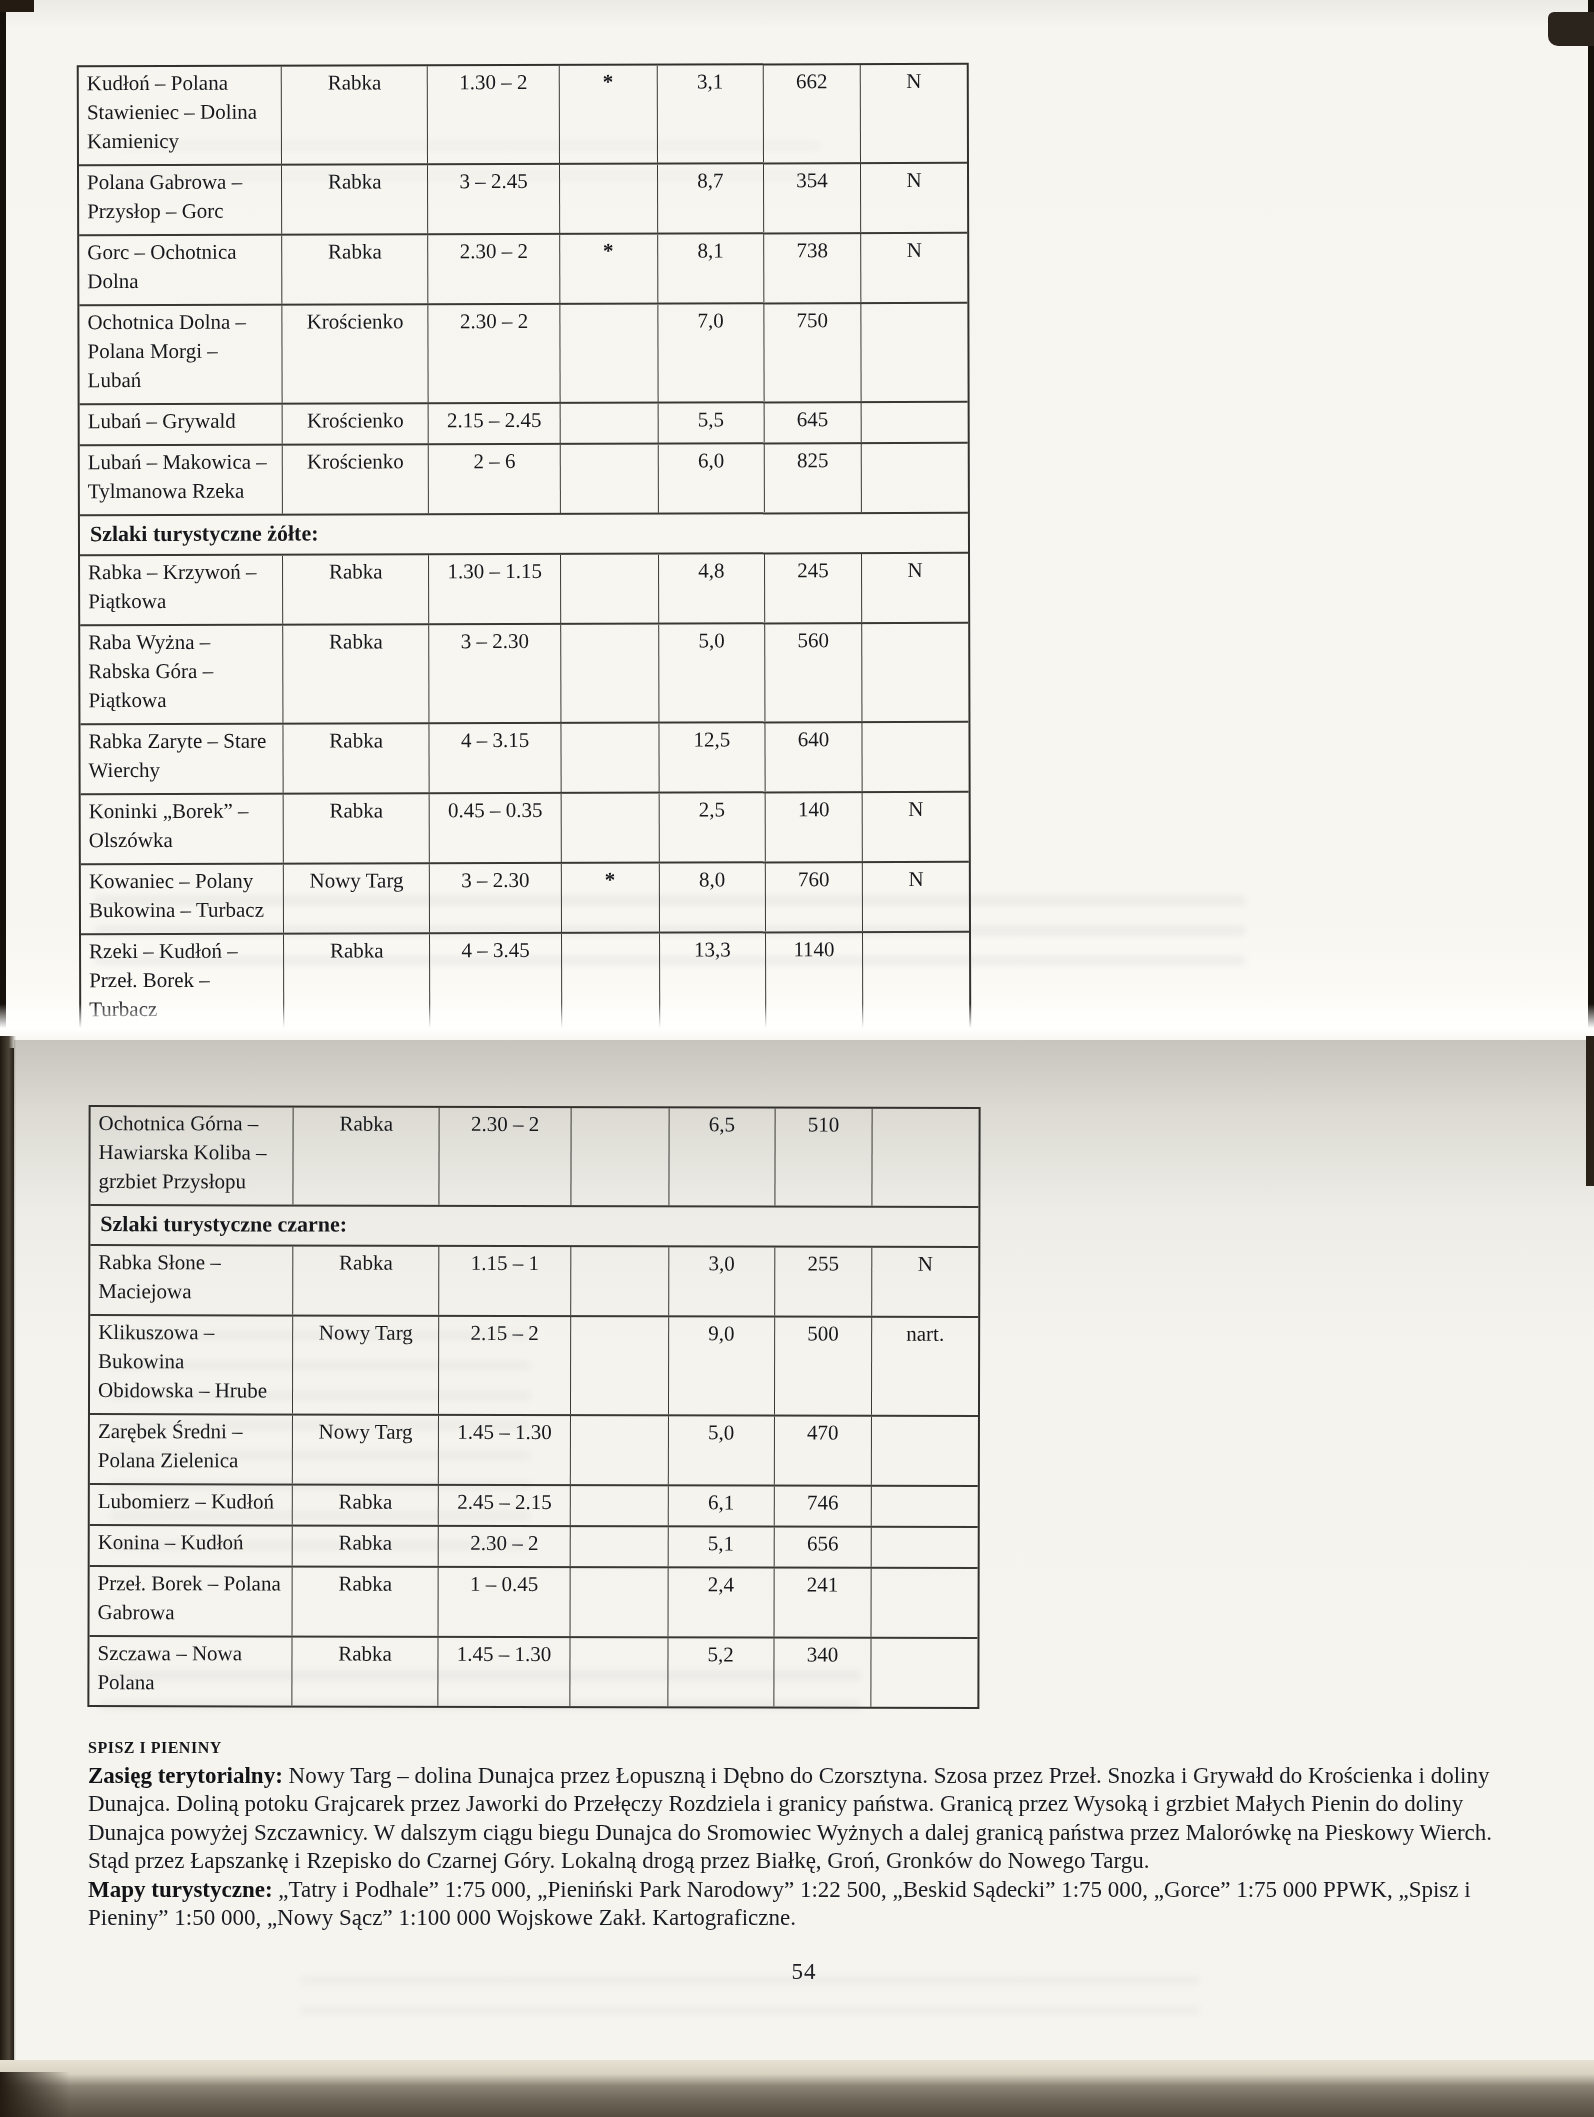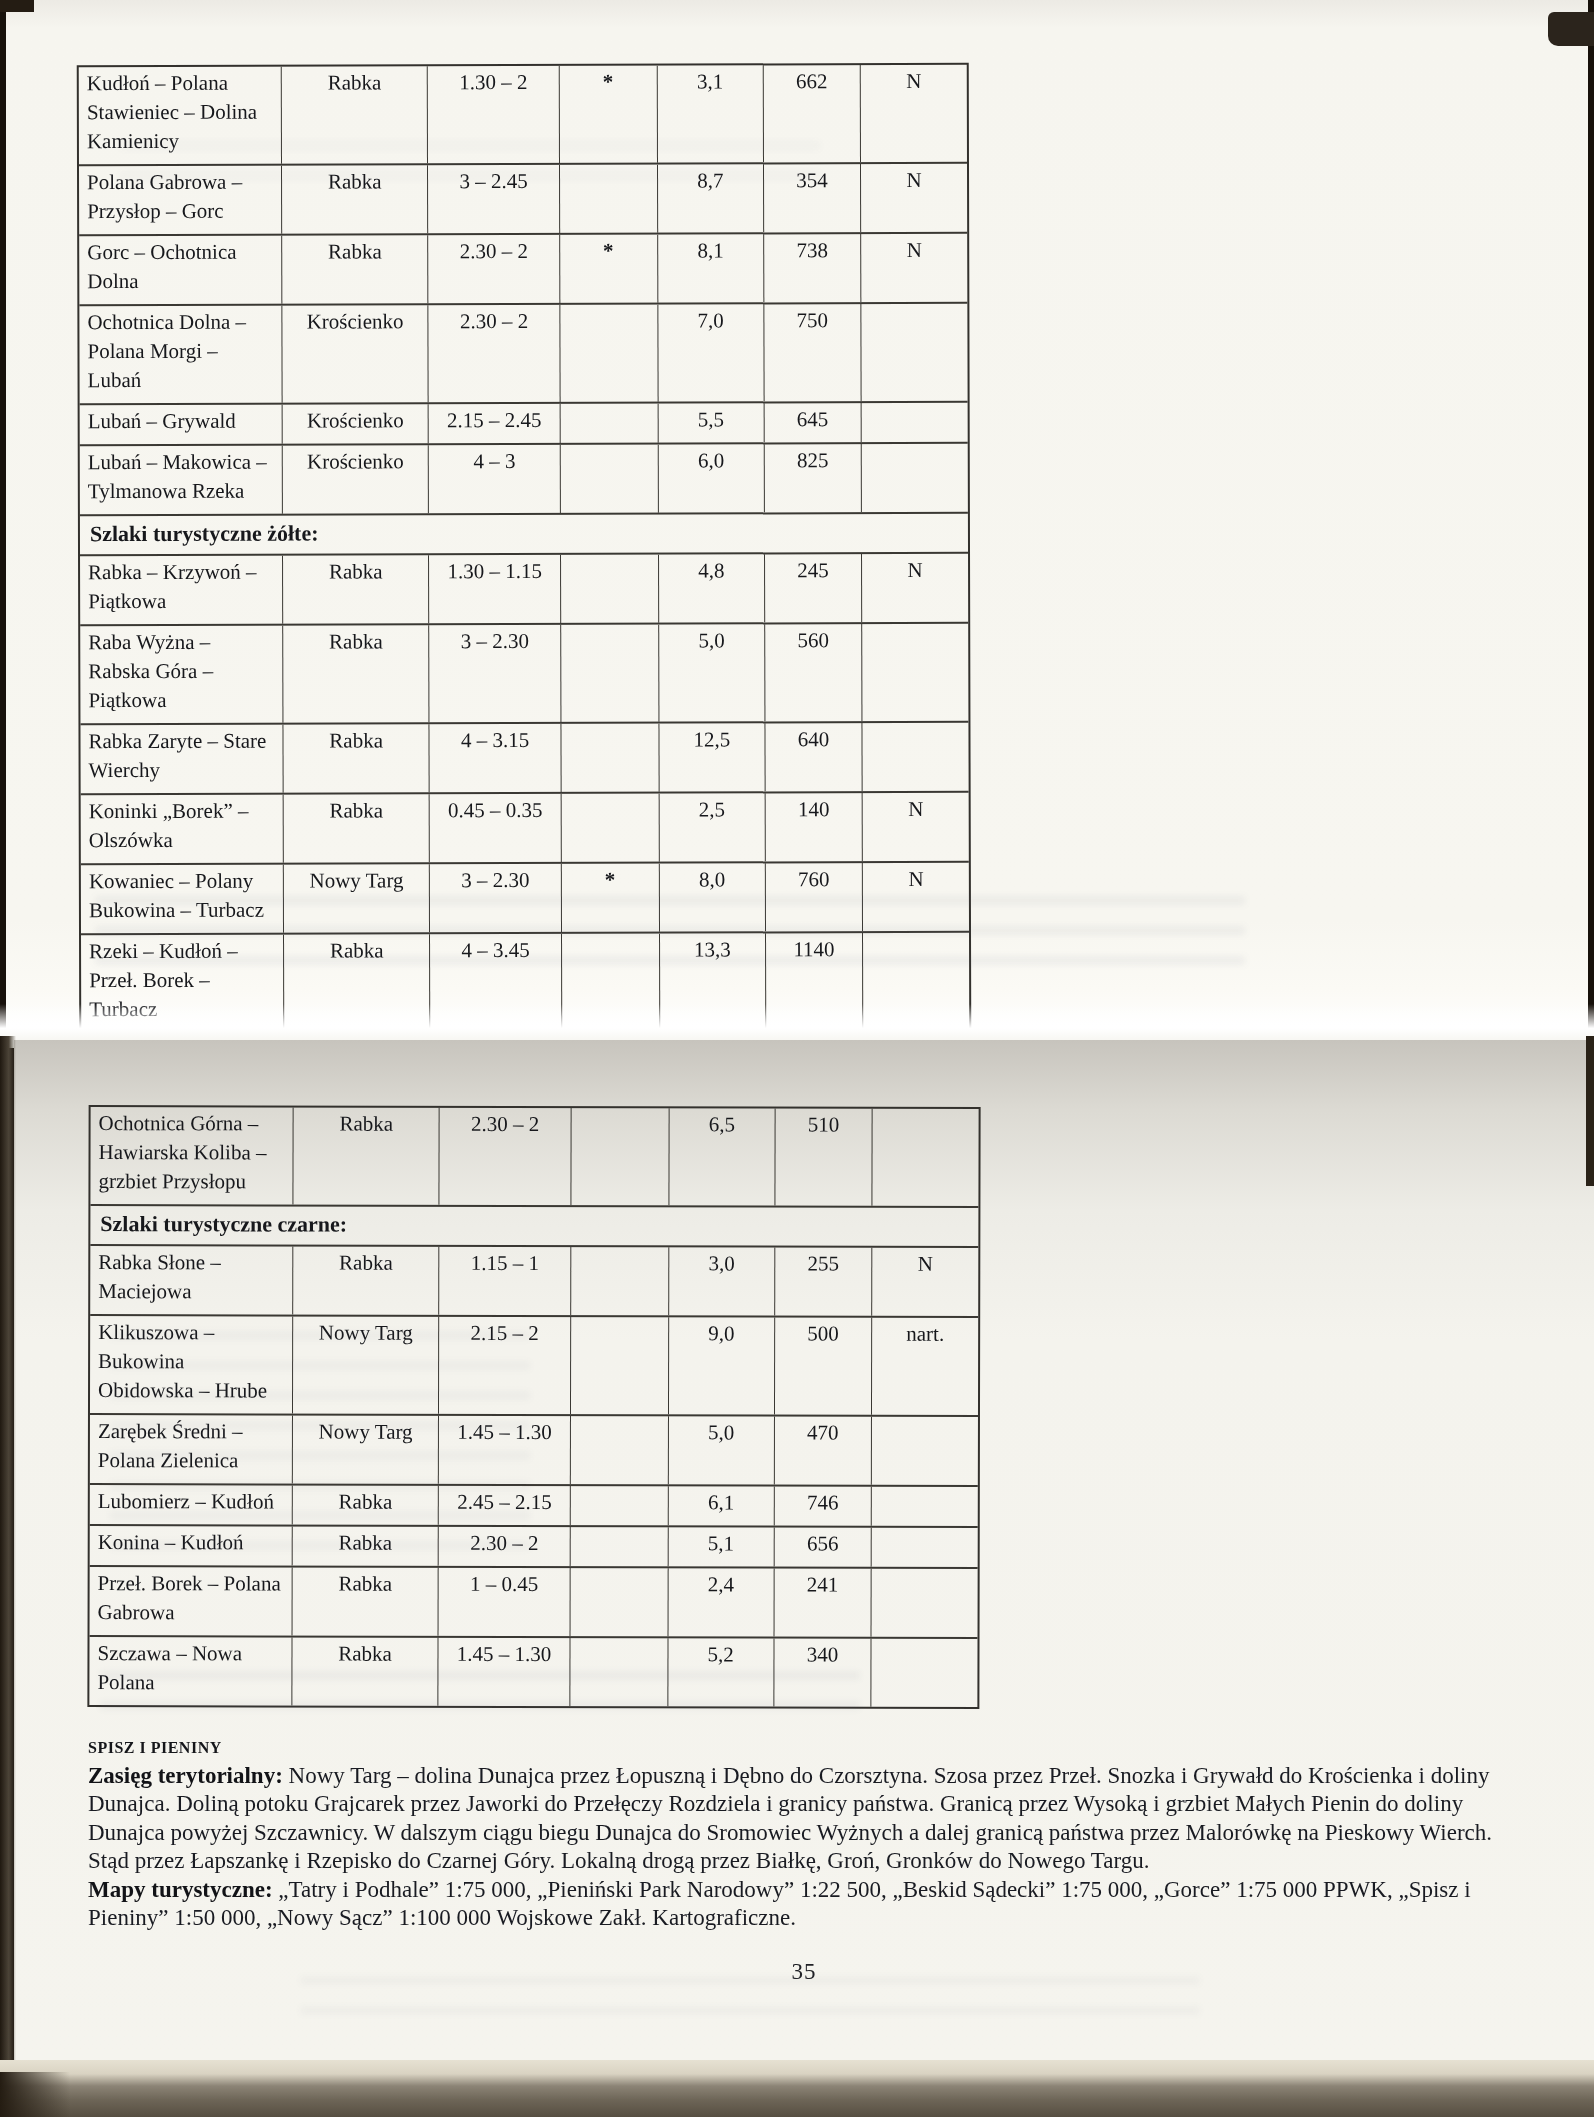--- a/index.html
+++ b/index.html
@@ -140,21 +140,21 @@
           <div class="tcell cell-start">Krościenko</div>
           <div class="tcell cell-time">2.15 – 2.45</div>
           <div class="tcell cell-star"></div>
           <div class="tcell cell-distance">5,5</div>
           <div class="tcell cell-elevation">645</div>
           <div class="tcell cell-note"></div>
         </div>
         <div class="trow">
           <div class="tcell cell-route">Lubań – Makowica – Tylmanowa Rzeka</div>
           <div class="tcell cell-start">Krościenko</div>
-          <div class="tcell cell-time">4 – 3</div>
+          <div class="tcell cell-time">2 – 6</div>
           <div class="tcell cell-star"></div>
           <div class="tcell cell-distance">6,0</div>
           <div class="tcell cell-elevation">825</div>
           <div class="tcell cell-note"></div>
         </div>
         <div class="trow section-row">Szlaki turystyczne żółte:</div>
         <div class="trow">
           <div class="tcell cell-route">Rabka – Krzywoń – Piątkowa</div>
           <div class="tcell cell-start">Rabka</div>
           <div class="tcell cell-time">1.30 – 1.15</div>
@@ -290,21 +290,21 @@
           <div class="tcell cell-note"></div>
         </div>
       </div>
 
     <div class="textblock">
       <h2>SPISZ I PIENINY</h2>
       <p><strong>Zasięg terytorialny:</strong><span> Nowy Targ – dolina Dunajca przez Łopuszną i Dębno do Czorsztyna. Szosa przez Przeł. Snozka i Grywałd do Krościenka i doliny Dunajca. Doliną potoku Grajcarek przez Jaworki do Przełęczy Rozdziela i granicy państwa. Granicą przez Wysoką i grzbiet Małych Pienin do doliny Dunajca powyżej Szczawnicy. W dalszym ciągu biegu Dunajca do Sromowiec Wyżnych a dalej granicą państwa przez Malorówkę na Pieskowy Wierch. Stąd przez Łapszankę i Rzepisko do Czarnej Góry. Lokalną drogą przez Białkę, Groń, Gronków do Nowego Targu.</span></p>
       <p><strong>Mapy turystyczne:</strong><span> „Tatry i Podhale” 1:75 000, „Pieniński Park Narodowy” 1:22 500, „Beskid Sądecki” 1:75 000, „Gorce” 1:75 000 PPWK, „Spisz i Pieniny” 1:50 000, „Nowy Sącz” 1:100 000 Wojskowe Zakł. Kartograficzne.</span></p>
     </div>
 
-    <div class="page-number pn-35">35</div>
+    <div class="page-number pn-35">54</div>
   </div>
 
   <div class="edge-top-left"></div>
   <div class="edge-top-right"></div>
   <div class="edge-left-lower"></div>
   <div class="edge-right-sliver"></div>
   <div class="bottom-strip"></div>
   <div class="bottom-strip-dark-corner"></div>
 
   <div class="smudge" style="left:95px;top:895px;width:1150px;height:70px;"></div>

